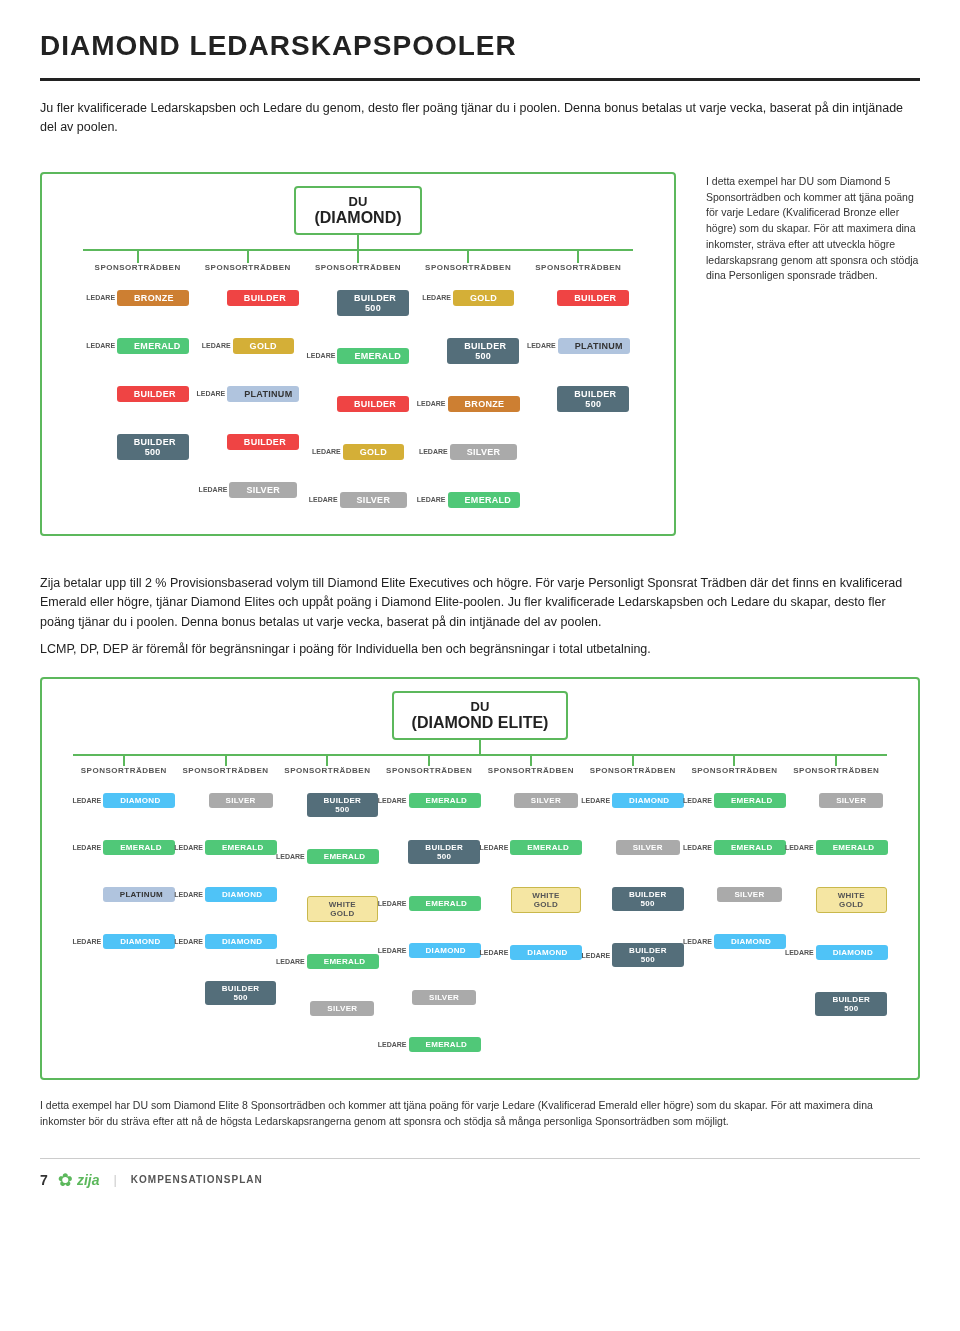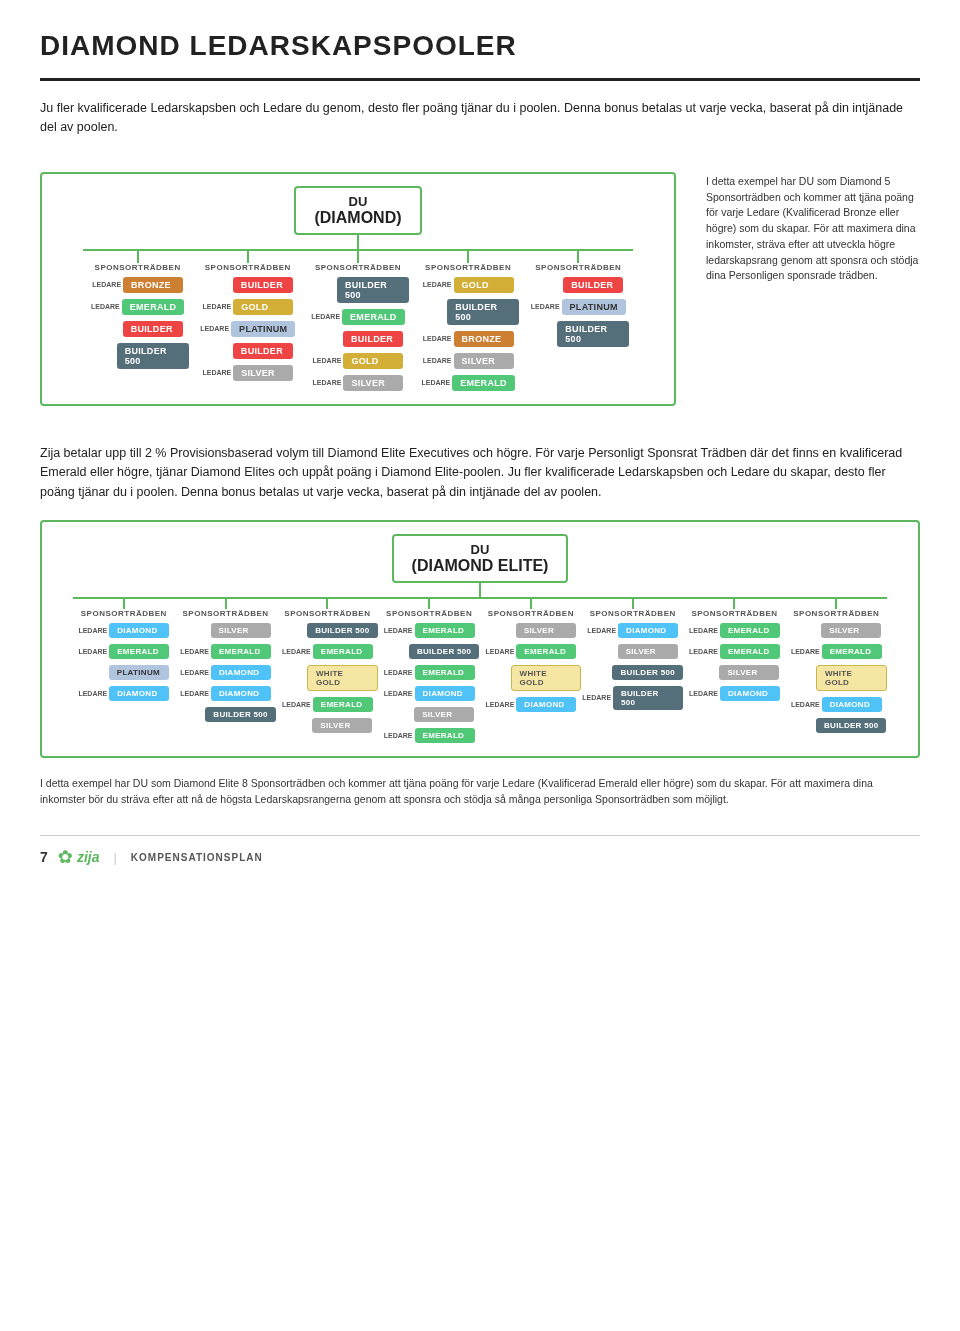--- a/index.html
+++ b/index.html
@@ -66,27 +66,27 @@
       font-weight: 700;
       text-transform: uppercase;
       letter-spacing: 0.5px;
       color: #555;
       margin-bottom: 2px;
       text-align: center;
     }
 
     .badge {
       border-radius: 3px;
-      padding: 3px 8px;
+      padding: 3px 17px;
       font-size: 9px;
       font-weight: 900;
       text-transform: uppercase;
-      text-align: left;
+      text-align: center;
       letter-spacing: 0.3px;
-      margin: 2px 0;
+      margin: 15px 0;
       min-width: 60px;
       max-width: 72px;
     }
 
     .badge-bronze { background: #cd7f32; color: #fff; }
     .badge-silver { background: #aaa; color: #fff; }
     .badge-gold { background: #d4af37; color: #fff; }
     .badge-platinum { background: #b0c4de; color: #333; }
     .badge-emerald { background: #50c878; color: #fff; }
     .badge-diamond { background: #4fc3f7; color: #fff; }
@@ -321,20 +321,21 @@
         </div>
       </div>
     </div>
 
     <div class="side-note" style="font-size:10.5px; line-height:1.5; max-width:230px; color:#333; margin-top:20px;">I detta exempel har DU som Diamond 5 Sponsorträdben och kommer att tjäna poäng för varje Ledare (Kvalificerad Bronze eller högre) som du skapar. För att maximera dina inkomster, sträva efter att utveckla högre ledarskapsrang genom att sponsra och stödja dina Personligen sponsrade trädben.</div>
   </div>
 </div>
 
 <div style="margin-top:20px;">
   <p class="body-text">Zija betalar upp till 2 % Provisionsbaserad volym till Diamond Elite Executives och högre. För varje Personligt Sponsrat Trädben där det finns en kvalificerad Emerald eller högre, tjänar Diamond Elites och uppåt poäng i Diamond Elite-poolen. Ju fler kvalificerade Ledarskapsben och Ledare du skapar, desto fler poäng tjänar du i poolen. Denna bonus betalas ut varje vecka, baserat på din intjänade del av poolen.</p>
+  <p class="body-text" style="margin-top:8px;">LCMP, DP, DEP är föremål för begränsningar i poäng för Individuella ben och begränsningar i total utbetalning.</p>
 
   <div>
     <div class="pool-diagram" style="max-width:100%;">
 
       <div class="tree-top-area">
         <div class="du-box" style="display:inline-block;">
           <div class="du-label">DU</div>
           <div class="du-sub">(DIAMOND ELITE)</div>
         </div>
         <div style="width:2px; height:14px; background:#5cb85c; margin:0 auto;"></div>

